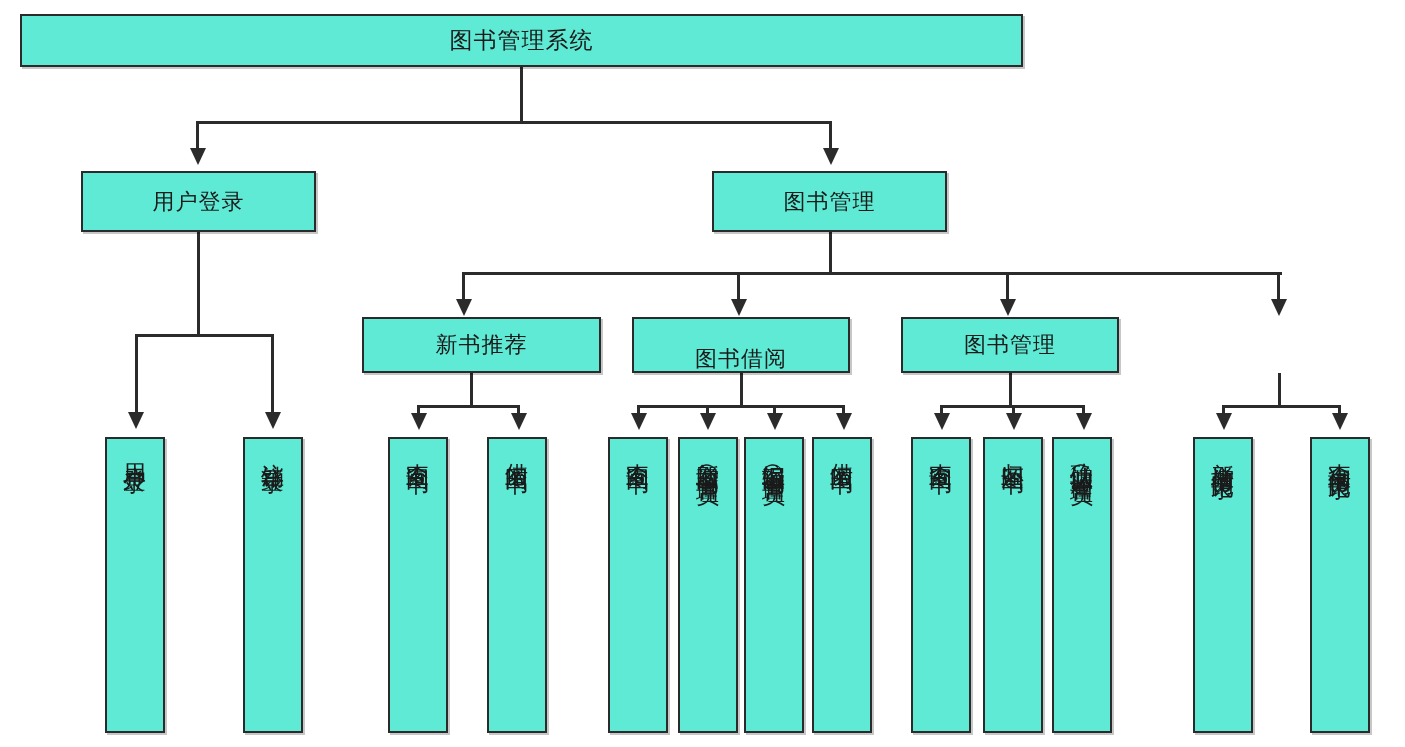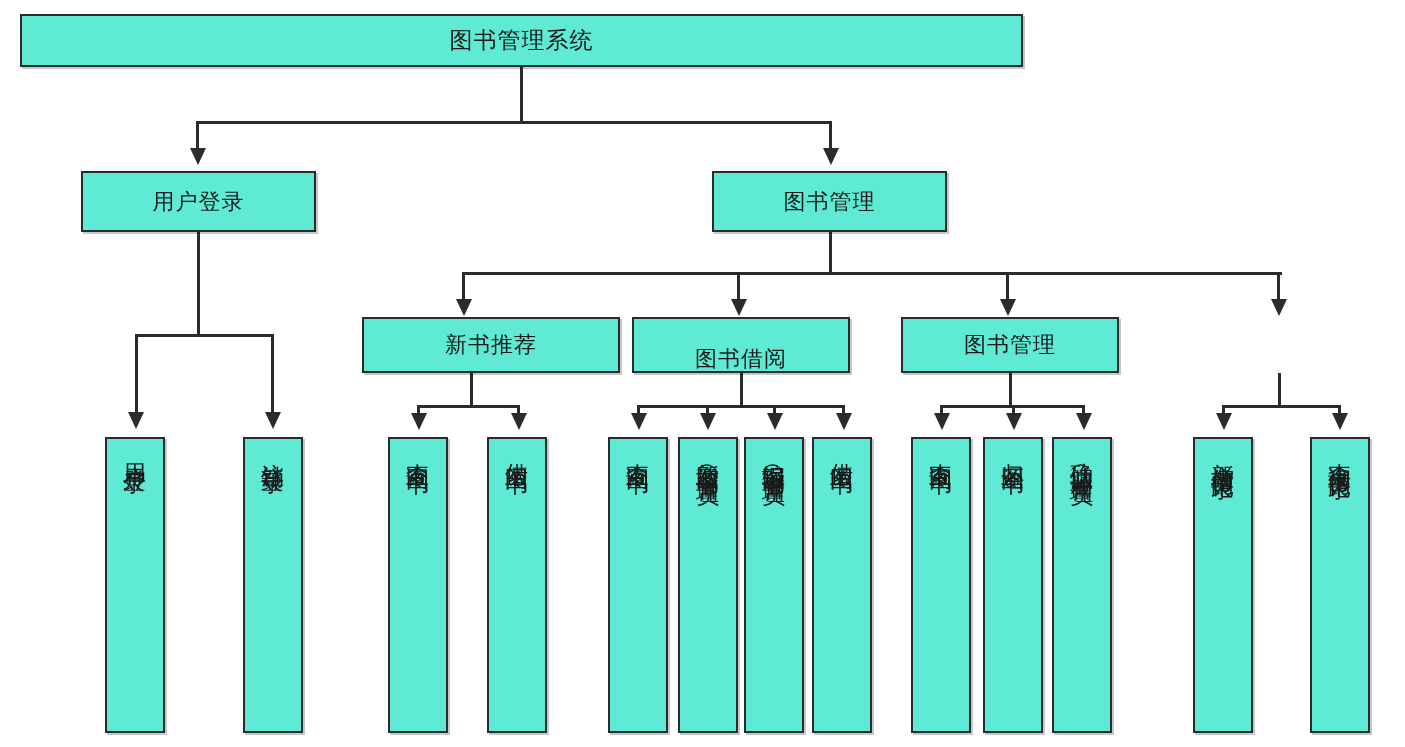--- a/index.html
+++ b/index.html
@@ -146,21 +146,21 @@
     <span class="label">图书管理系统</span>
   </div>
 
   <div class="node horiz" style="left:81px;top:171px;width:235px;height:61px;">
     <span class="label">用户登录</span>
   </div>
   <div class="node horiz" style="left:712px;top:171px;width:235px;height:61px;">
     <span class="label">图书管理</span>
   </div>
 
-  <div class="node horiz" style="left:362px;top:317px;width:258px;height:56px;">
+  <div class="node horiz" style="left:362px;top:317px;width:239px;height:56px;">
     <span class="label">新书推荐</span>
   </div>
   <div class="node horiz" style="left:632px;top:317px;width:218px;height:56px;align-items:flex-end;">
     <span class="label">图书借阅</span>
   </div>
   <div class="node horiz" style="left:901px;top:317px;width:218px;height:56px;">
     <span class="label">图书管理</span>
   </div>
 
   <div class="node vert" style="left:105px;top:437px;width:60px;height:296px;">

